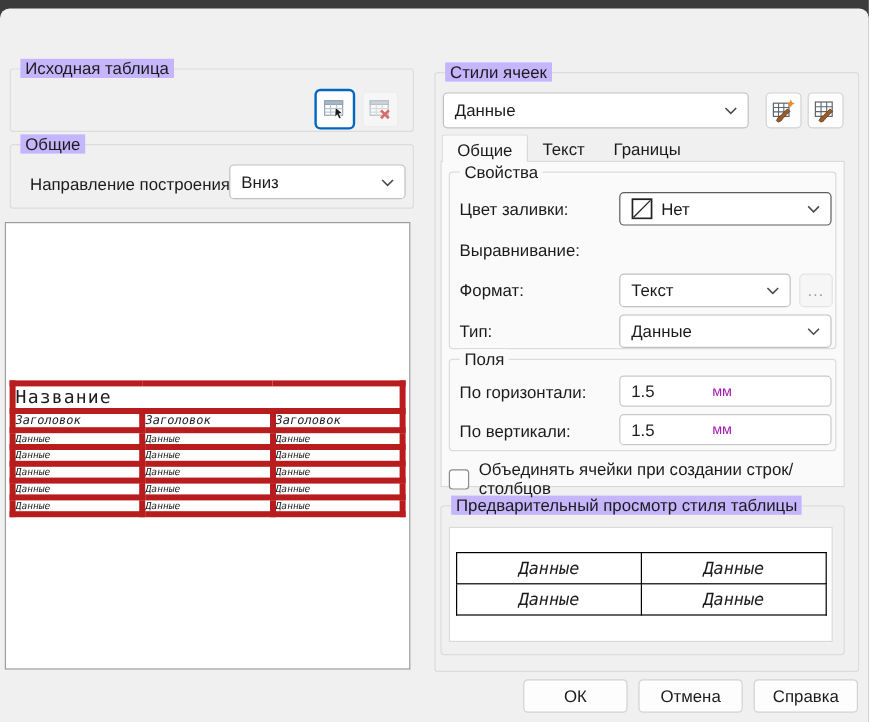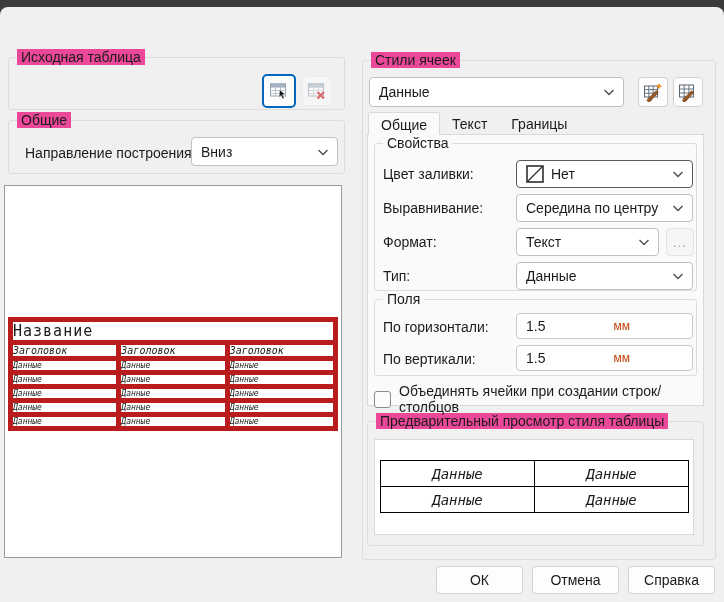--- a/index.html
+++ b/index.html
@@ -9,33 +9,33 @@
   .dialog { position:absolute; top:7px; left:0; width:724px; height:595px; background:#f0f0f0; border-radius:8px 8px 0 0; overflow:hidden; }
 
   
   .titlebar { position:absolute; top:0; left:0; width:724px; height:37px; background:#fbfbfb; border-radius:8px 8px 0 0; }
   .app-icon { position:absolute; left:12px; top:8px; width:20px; height:20px; }
   .win-title { position:absolute; left:40px; top:0; height:37px; line-height:37px; font-size:15px; color:#191919; }
   .close-btn { position:absolute; right:12px; top:10px; width:17px; height:17px; display:flex; align-items:center; justify-content:center; cursor:pointer; }
 
   
   .group { position:absolute; border:1px solid #dcdcdc; border-radius:3px; }
-  .glabel { position:absolute; top:-9px; left:8px; background:#ec4899; padding:0 4px; font-size:14px; color:#1b1b1b; white-space:nowrap; }
+  .glabel { position:absolute; top:-9px; left:8px; background:#c4b5fd; padding:0 4px; font-size:14px; color:#1b1b1b; white-space:nowrap; }
   .panel .glabel { background:#fafafa; }
 
   .lbl { position:absolute; white-space:nowrap; color:#1b1b1b; }
 
   
   .combo { position:absolute; background:#fff; border:1px solid #c0c0c0; border-radius:4px; display:flex; align-items:center; padding:0 24px 0 9px; font-size:14px; cursor:default; }
   .combo.focused { border-color:#5c5c5c; }
   .combo .chev { position:absolute; right:8px; top:50%; margin-top:-4px; width:12px; height:9px; }
 
   
   .tinput { position:absolute; background:#fff; border:1px solid #c9c9c9; border-radius:4px; display:flex; align-items:center; padding:0 9px; font-size:14px;gap:48px; }
-  .unit { color:#c2410c; margin-left:20px; font-size:12px; }
+  .unit { color:#a21caf; margin-left:0; font-size:12px; }
 
   
   .iconbtn { position:absolute; background:#fdfdfd; border:1px solid #d2d2d2; border-radius:4px; display:flex; align-items:center; justify-content:center; cursor:pointer; }
   .iconbtn.focus-ring { border:2px solid #0067c0; border-radius:5px; }
   .iconbtn.disabled { background:#f7f6f6; border-color:#ececec; }
   .morebtn { position:absolute; background:#f6f6f6; border:1px solid #e3e3e3; border-radius:4px; color:#9a9a9a; font-size:13px; display:flex; align-items:center; justify-content:center; letter-spacing:1px; }
 
   
   .tabs { position:absolute; display:flex; }
   .tab { padding:2px 12px 0 12px; height:23px; line-height:21px; font-size:14px; color:#1b1b1b; position:relative; z-index:2; cursor:pointer; }
@@ -184,26 +184,20 @@
             <rect x="1" y="1" width="16" height="16" fill="#fff" stroke="#222" stroke-width="1.5"></rect>
             <path d="M2 16 L16 2" stroke="#222" stroke-width="1.1"></path>
           </svg>
           <span>Нет</span>
           <svg class="chev" viewBox="0 0 12 8">
               <path d="M1.5 1.5 L6 6 L10.5 1.5" fill="none" stroke="#4a4a4a" stroke-width="1.3"></path>
             </svg>
         </div>
 
         <span class="lbl" style="left:8px; top:56px;">Выравнивание:</span>
-        <div class="combo" style="left:141px; top:50px; width:177px; height:28px;">
-          <span>Середина по центру</span>
-          <svg class="chev" viewBox="0 0 12 8">
-              <path d="M1.5 1.5 L6 6 L10.5 1.5" fill="none" stroke="#4a4a4a" stroke-width="1.3"></path>
-            </svg>
-        </div>
 
         <span class="lbl" style="left:8px; top:90px;">Формат:</span>
         <div class="combo" style="left:141px; top:84px; width:143px; height:28px;">
           <span>Текст</span>
           <svg class="chev" viewBox="0 0 12 8">
               <path d="M1.5 1.5 L6 6 L10.5 1.5" fill="none" stroke="#4a4a4a" stroke-width="1.3"></path>
             </svg>
         </div>
         <span class="morebtn" style="left:291px; top:84px; width:28px; height:28px;">...</span>
 

